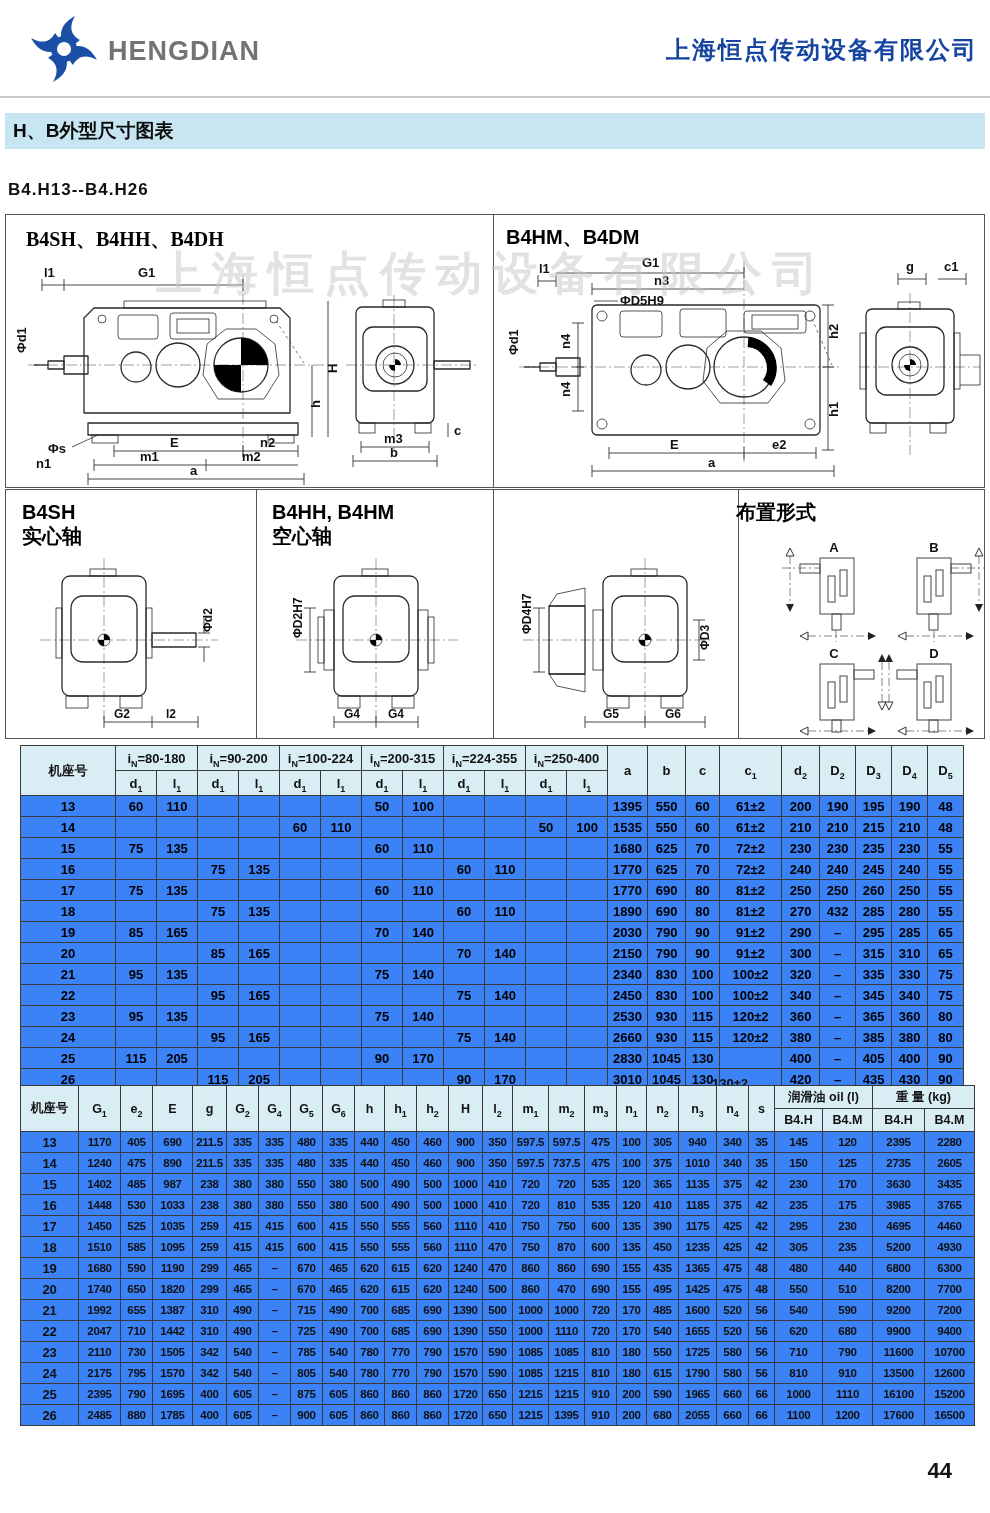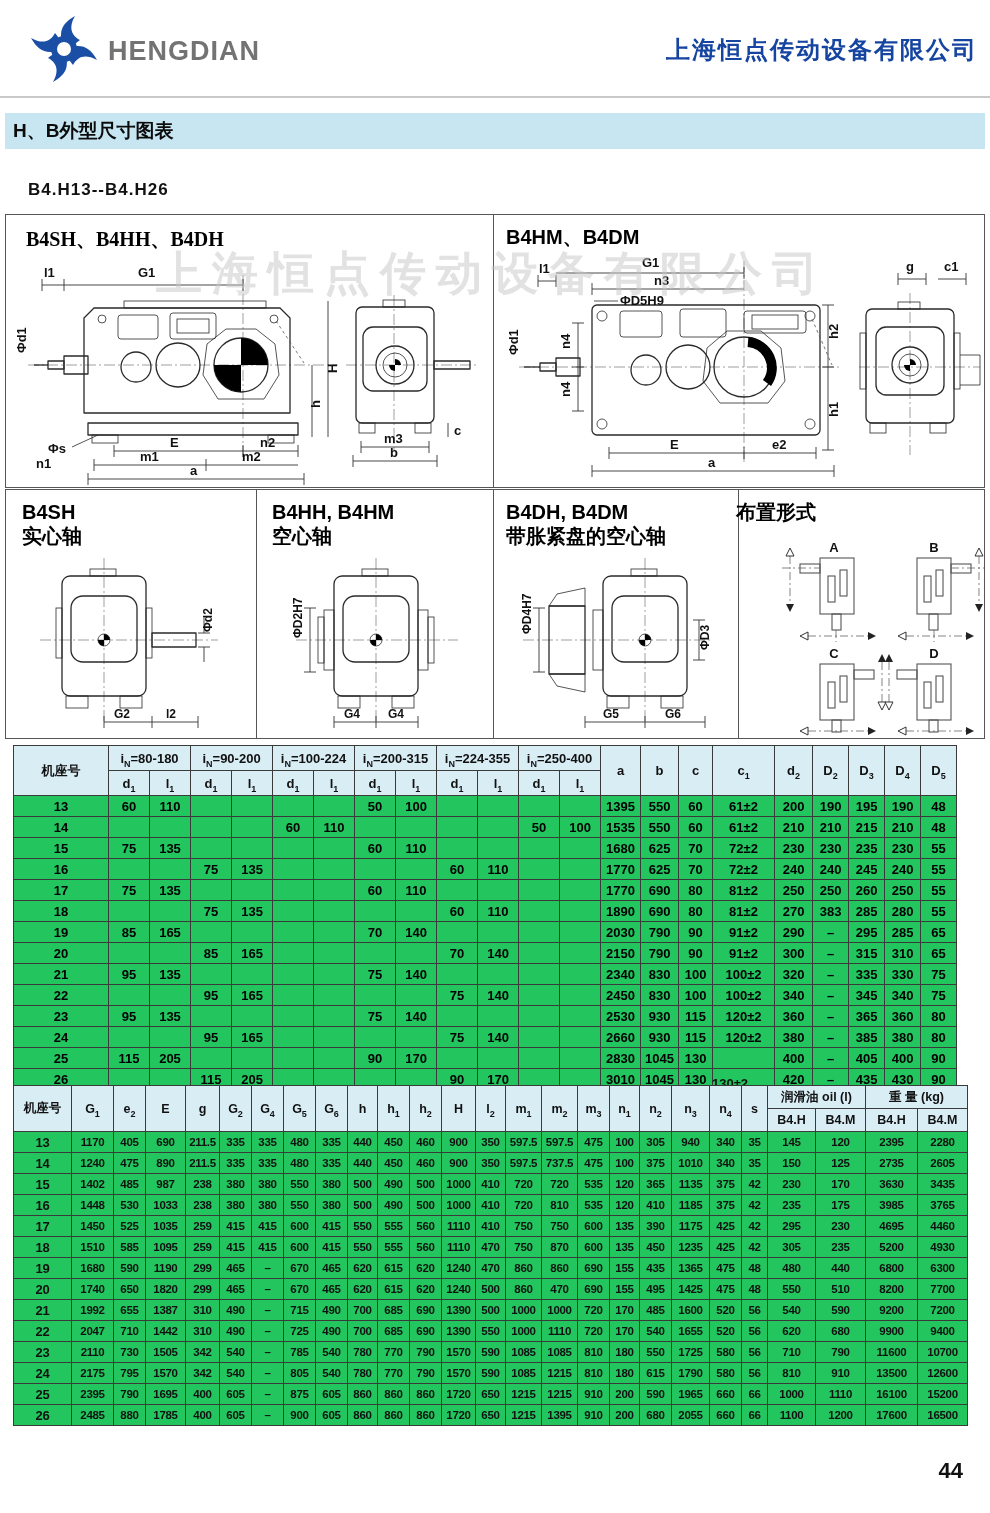--- a/index.html
+++ b/index.html
@@ -5,21 +5,21 @@
   html,body{margin:0;padding:0;background:#fff;}
   body{width:990px;height:1513px;position:relative;font-family:"Liberation Sans",sans-serif;color:#111;overflow:hidden;}
   .abs{position:absolute;}
   
   .brand-text{left:108px;top:36px;font-size:27px;font-weight:bold;color:#737373;letter-spacing:1px;}
   .company{right:12px;top:34px;font-size:24px;font-weight:bold;color:#1545a0;letter-spacing:2px;}
   .hdr-line{left:0;top:96px;width:990px;border-top:2px solid #c9c9c9;}
   
   .title-bar{left:5px;top:113px;width:980px;height:36px;background:#c7e6f1;}
   .title-bar span{display:inline-block;padding-left:8px;line-height:36px;font-size:19px;font-weight:bold;color:#0c0c0c;}
-  .model-range{left:8px;top:180px;font-size:17px;font-weight:bold;letter-spacing:1px;margin-left:20px;}
+  .model-range{left:8px;top:180px;font-size:17px;font-weight:bold;letter-spacing:1px;}
   
   .dbox{border:1px solid #555;background:#fff;}
   .box1{left:5px;top:214px;width:978px;height:272px;}
   .box2{left:5px;top:489px;width:978px;height:248px;}
   .vdiv{position:absolute;top:0;bottom:0;border-left:1px solid #555;}
   .panel-title{position:absolute;font-size:20px;font-weight:bold;color:#000;line-height:24px;white-space:pre;}
   .watermark{left:150px;top:28px;width:828px;font-size:46px;font-weight:bold;color:#c6c6c6;opacity:.5;letter-spacing:10px;white-space:nowrap;overflow:hidden;pointer-events:none;z-index:5;}
   
   svg{position:absolute;}
   .ln{fill:none;stroke:#2a2a2a;stroke-width:1.3;stroke-linejoin:round;}
@@ -30,33 +30,33 @@
   .dlb{font:bold 13px "Liberation Sans",sans-serif;fill:#111;}
   .dls{font:bold 12px "Liberation Sans",sans-serif;fill:#111;}
   .blk{fill:#000;stroke:none;}
   .blkarc{fill:none;stroke:#000;stroke-width:10;}
   .oarr{fill:#fff;stroke:#333;stroke-width:1;}
   .farr{fill:#222;stroke:none;}
   .mini{fill:none;stroke:#555;stroke-width:1.1;}
   .minicl{fill:none;stroke:#666;stroke-width:.8;stroke-dasharray:8 3 2 3;}
   
   table{border-collapse:collapse;table-layout:fixed;}
-  .dims-table{position:absolute;left:13px;width:940px;background:#22c55e;}
+  .dims-table{position:absolute;left:20px;width:940px;background:#3b82f6;}
   .t1{top:745px;}
   .t2{top:1085px;}
   .dims-table th,.dims-table td{border:1px solid #3a3a3a;text-align:center;vertical-align:middle;padding:0;overflow:hidden;white-space:nowrap;}
   .dims-table th{background:#d9edf5;font-weight:bold;}
   .t1 th{font-size:13px;height:24px;}
   .t1 td{font-size:13px;height:20px;font-weight:bold;color:#000;}
   .t2 th{font-size:12.5px;height:22px;}
   .t2 td{font-size:11.5px;height:20px;font-weight:bold;letter-spacing:-.3px;}
   .t1 td.fc,.t2 td.fc{font-size:13px;}
   sub{font-size:9px;line-height:0;}
   .clip-note{left:712px;top:1076px;width:70px;height:9px;overflow:hidden;font-size:13px;font-weight:bold;z-index:3;}
-  .page-num{right:27px;top:1458px;font-size:22px;font-weight:bold;}
+  .page-num{right:38px;top:1458px;font-size:22px;font-weight:bold;}
 </style>
 </head>
 <body>
 
 <div class="abs" style="left:28px;top:12px;width:72px;height:74px;">
   <svg viewBox="0 0 72 74" width="72" height="74" style="position:static;">
     <g fill="#1b4fa5">
       <path d="M36,37 C30,20 33,12 47,4 C40,16 44,24 52,28 C46,33 40,36 36,37 Z"></path>
       <path d="M36,37 C53,31 61,34 69,48 C57,41 49,45 45,53 C40,47 37,41 36,37 Z"></path>
       <path d="M36,37 C42,54 39,62 25,70 C32,58 28,50 20,46 C26,41 32,38 36,37 Z"></path>
@@ -308,21 +308,20 @@
     <text class="dls" transform="rotate(-90 46 130)" x="28" y="130">ΦD2H7</text>
     <line class="dim" x1="78" y1="232" x2="120" y2="232"></line>
       <line class="dim" x1="78" y1="226" x2="78" y2="238"></line>
       <line class="dim" x1="120" y1="226" x2="120" y2="238"></line>
     <text class="dls" x="88" y="228">G4</text>
     <line class="dim" x1="120" y1="232" x2="162" y2="232"></line>
       <line class="dim" x1="162" y1="226" x2="162" y2="238"></line>
     <text class="dls" x="132" y="228">G4</text>
   </svg>
 
-  <div class="panel-title" style="left:500px;top:10px;"><span>B4DH, B4DM</span><br><span>带胀紧盘的空心轴</span></div>
   <svg viewBox="0 0 245 248" width="245" height="248" style="left:487px;top:0;">
     <line class="cl" x1="152" y1="68" x2="152" y2="232"></line>
     <line class="cl" x1="30" y1="150" x2="218" y2="150"></line>
     <rect class="ln" x="110" y="86" width="84" height="120" rx="8"></rect>
     <rect class="lt" x="138" y="79" width="26" height="7"></rect>
     <rect class="ln" x="119" y="106" width="66" height="66" rx="12"></rect>
     <circle class="lt" cx="152" cy="150" r="6"></circle>
     <path class="blk" d="M152,150 L152,144 A6,6 0 0 1 158,150 Z"></path>
     <path class="blk" d="M152,150 L152,156 A6,6 0 0 1 146,150 Z"></path>
     <rect class="lt" x="100" y="120" width="10" height="60"></rect>
@@ -601,21 +600,21 @@
         <td></td>
         <td>60</td>
         <td>110</td>
         <td></td>
         <td></td>
         <td>1890</td>
         <td>690</td>
         <td>80</td>
         <td>81±2</td>
         <td>270</td>
-        <td>383</td>
+        <td>432</td>
         <td>285</td>
         <td>280</td>
         <td>55</td>
       </tr>
       <tr>
         <td class="fc">19</td>
         <td>85</td>
         <td>165</td>
         <td></td>
         <td></td>

